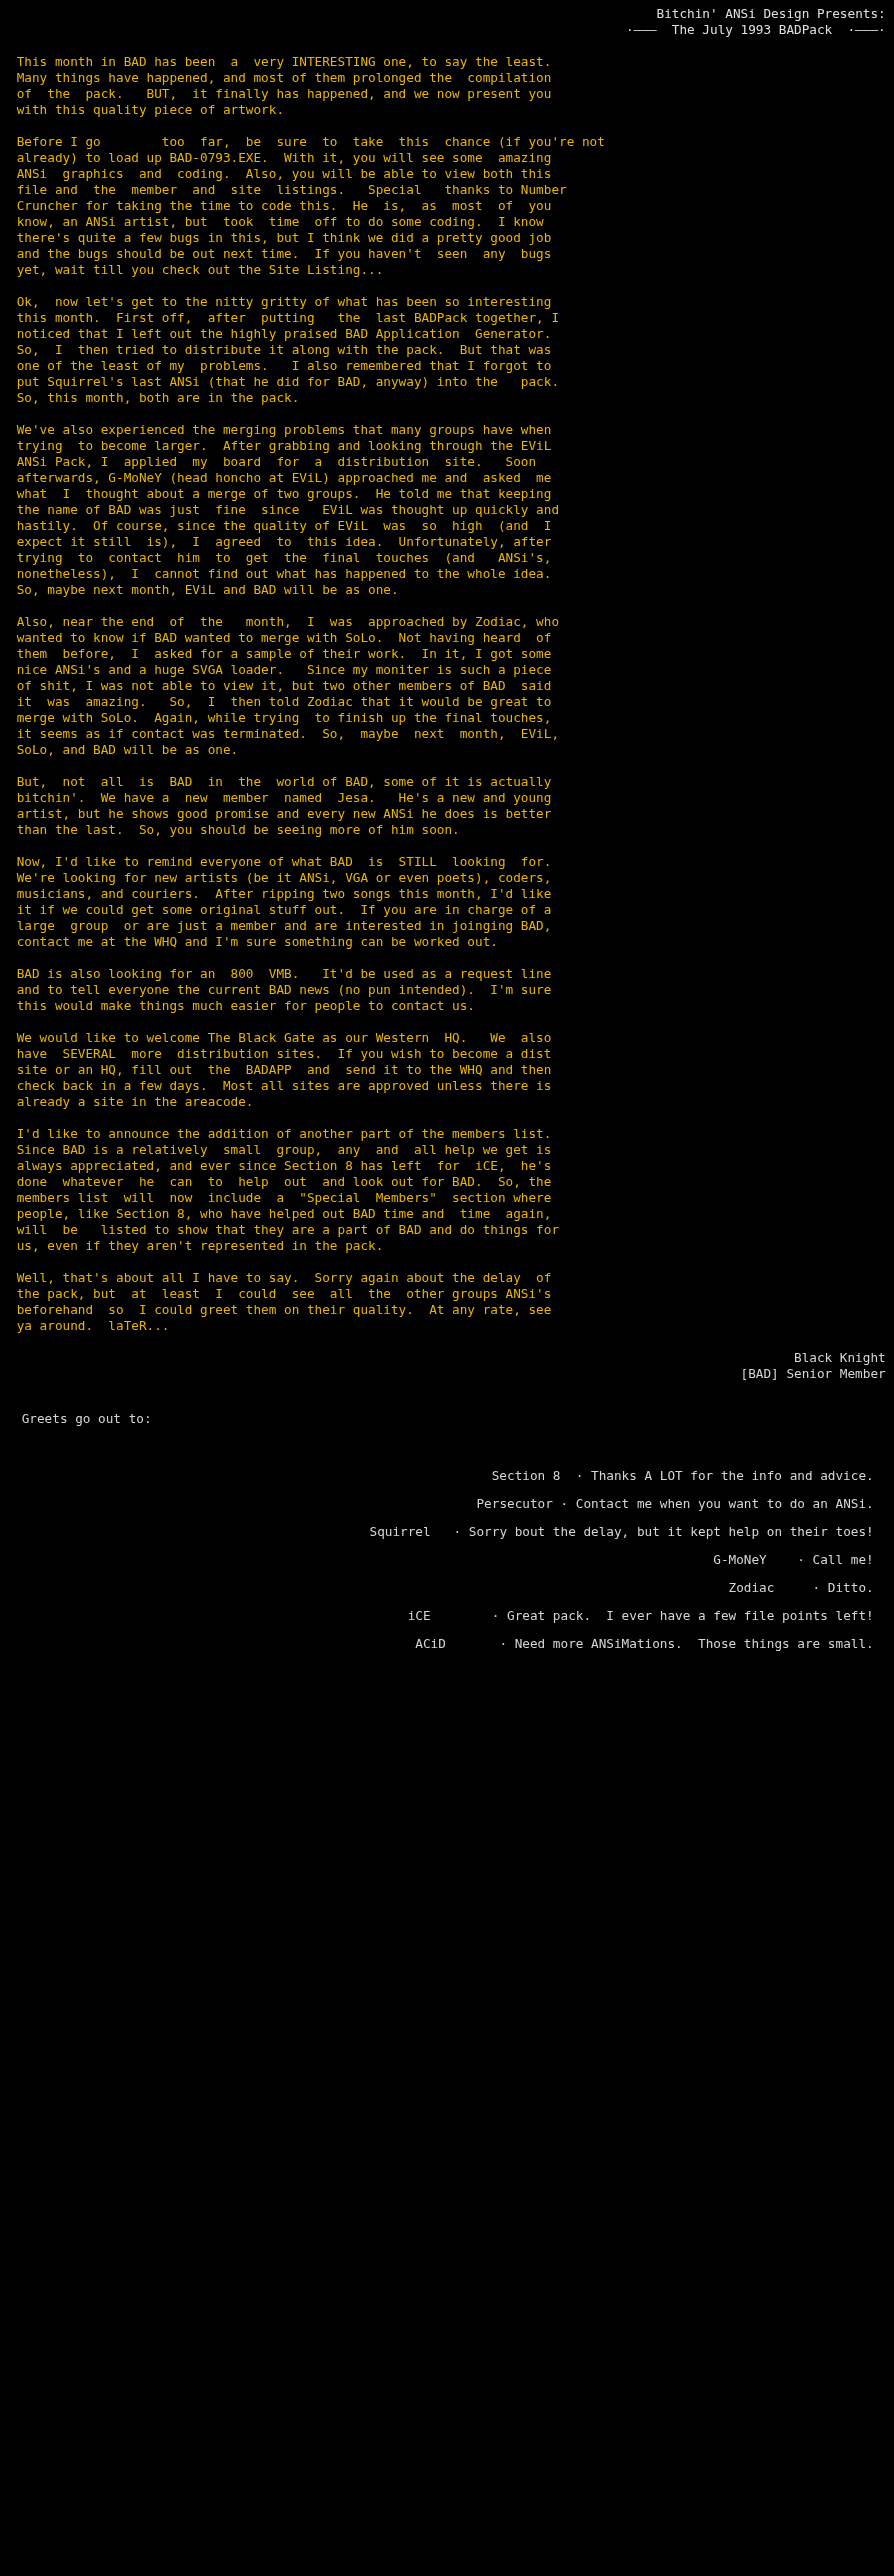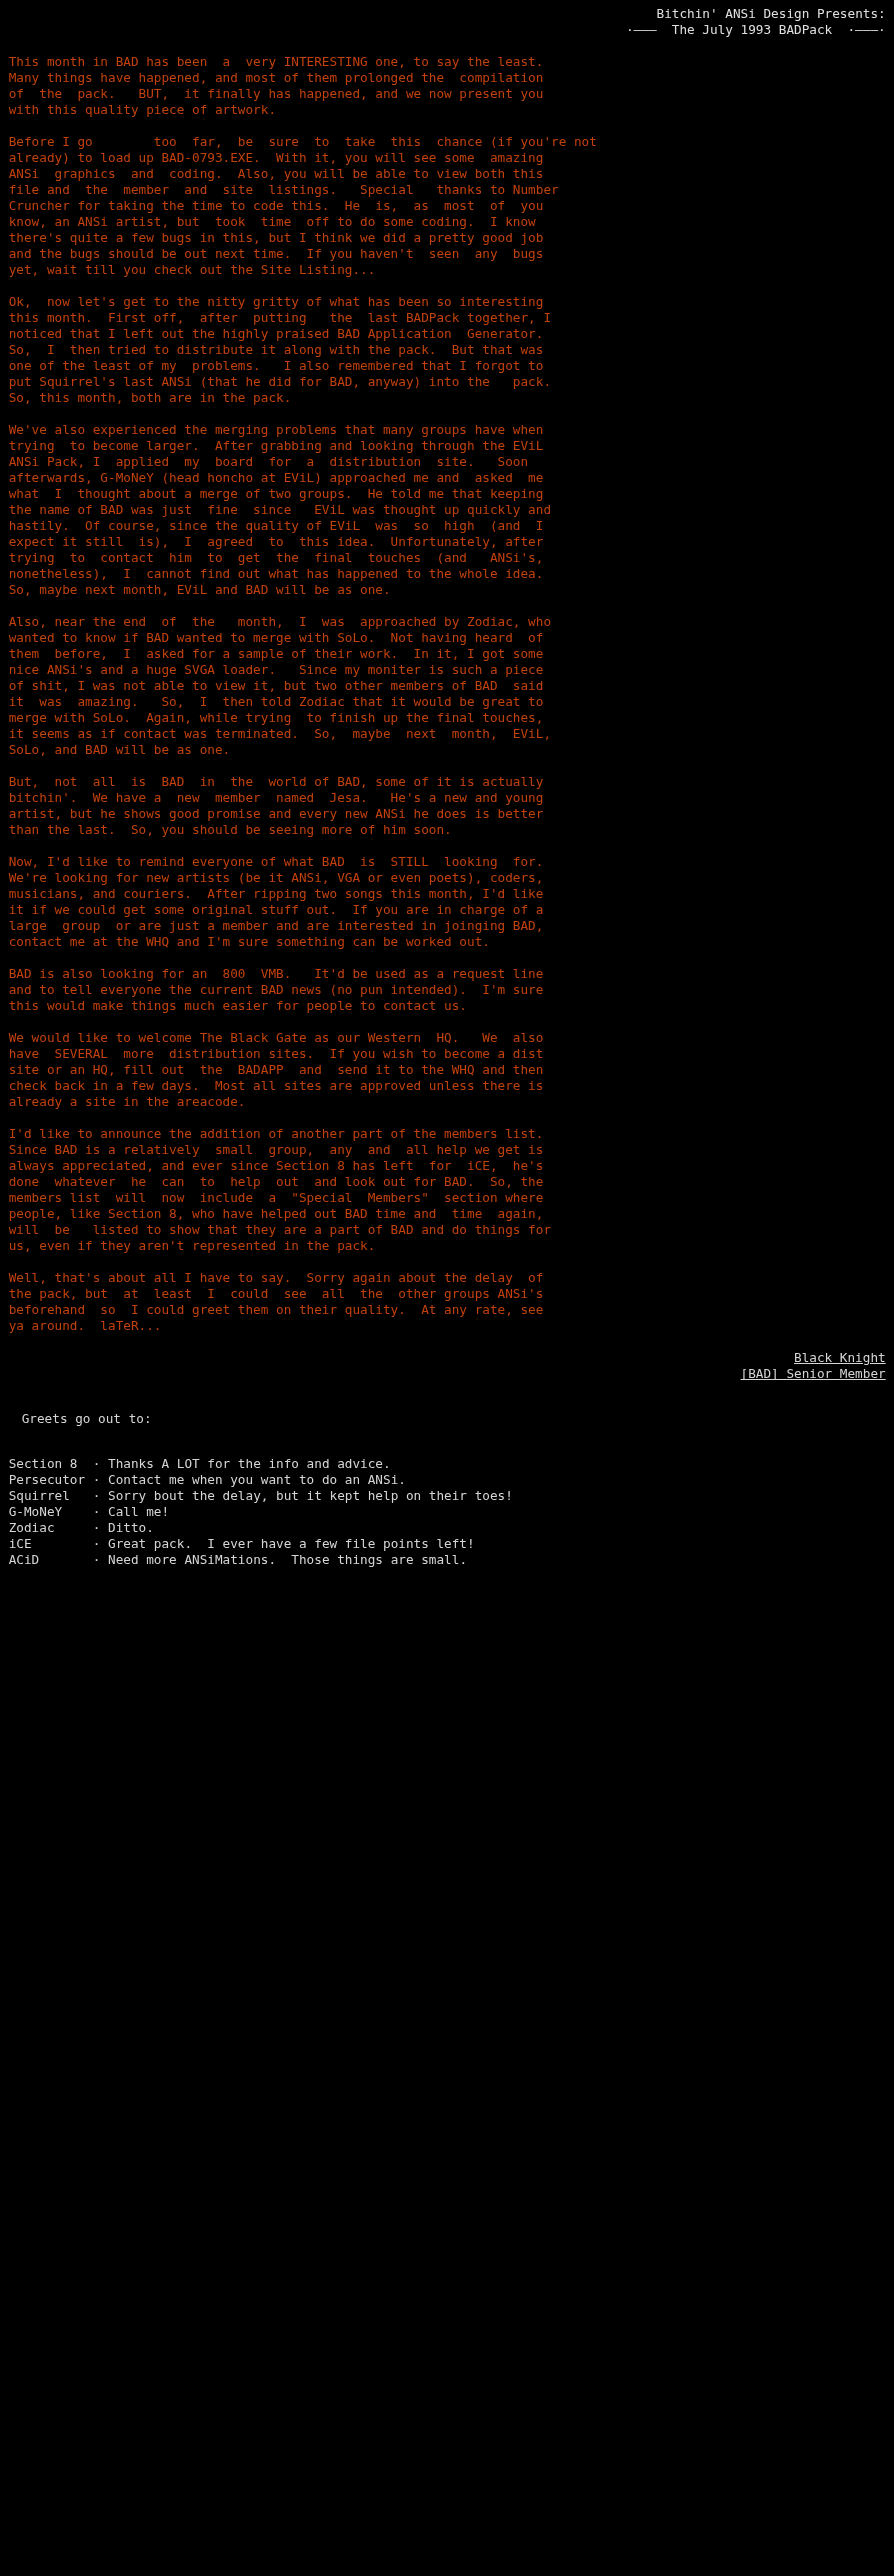--- a/index.html
+++ b/index.html
@@ -22,42 +22,42 @@
   .doc {
     width: 877px;
   }
   .header-line {
     white-space: pre;
     text-align: right;
     color: #e0e0e0;
   }
   .para {
     white-space: pre-wrap;
-    margin: 0 0 16px 0;
-    color: #c2410c;
+    margin: 0 0 16px 8px;
+    color: #eab308;
   }
   .sig {
     white-space: pre;
     text-align: right;
     color: #d6d6d6;
     margin: 0;
-    text-decoration: underline;
   }
   .spacer {
     height: 16px;
   }
   .greets-head {
     white-space: pre;
     margin: 13px;
     color: #d6d6d6;
   }
   .greet-row {
     white-space: pre;
-    margin: 0;
+    margin: 12px;
     color: #d6d6d6;
+    text-align: right;
   }
 </style>
 </head>
 <body>
 
 <div class="doc">
 
   <div class="header-line">Bitchin' ANSi Design Presents:</div>
   <div class="header-line">·———  The July 1993 BADPack  ·———·</div>
 

